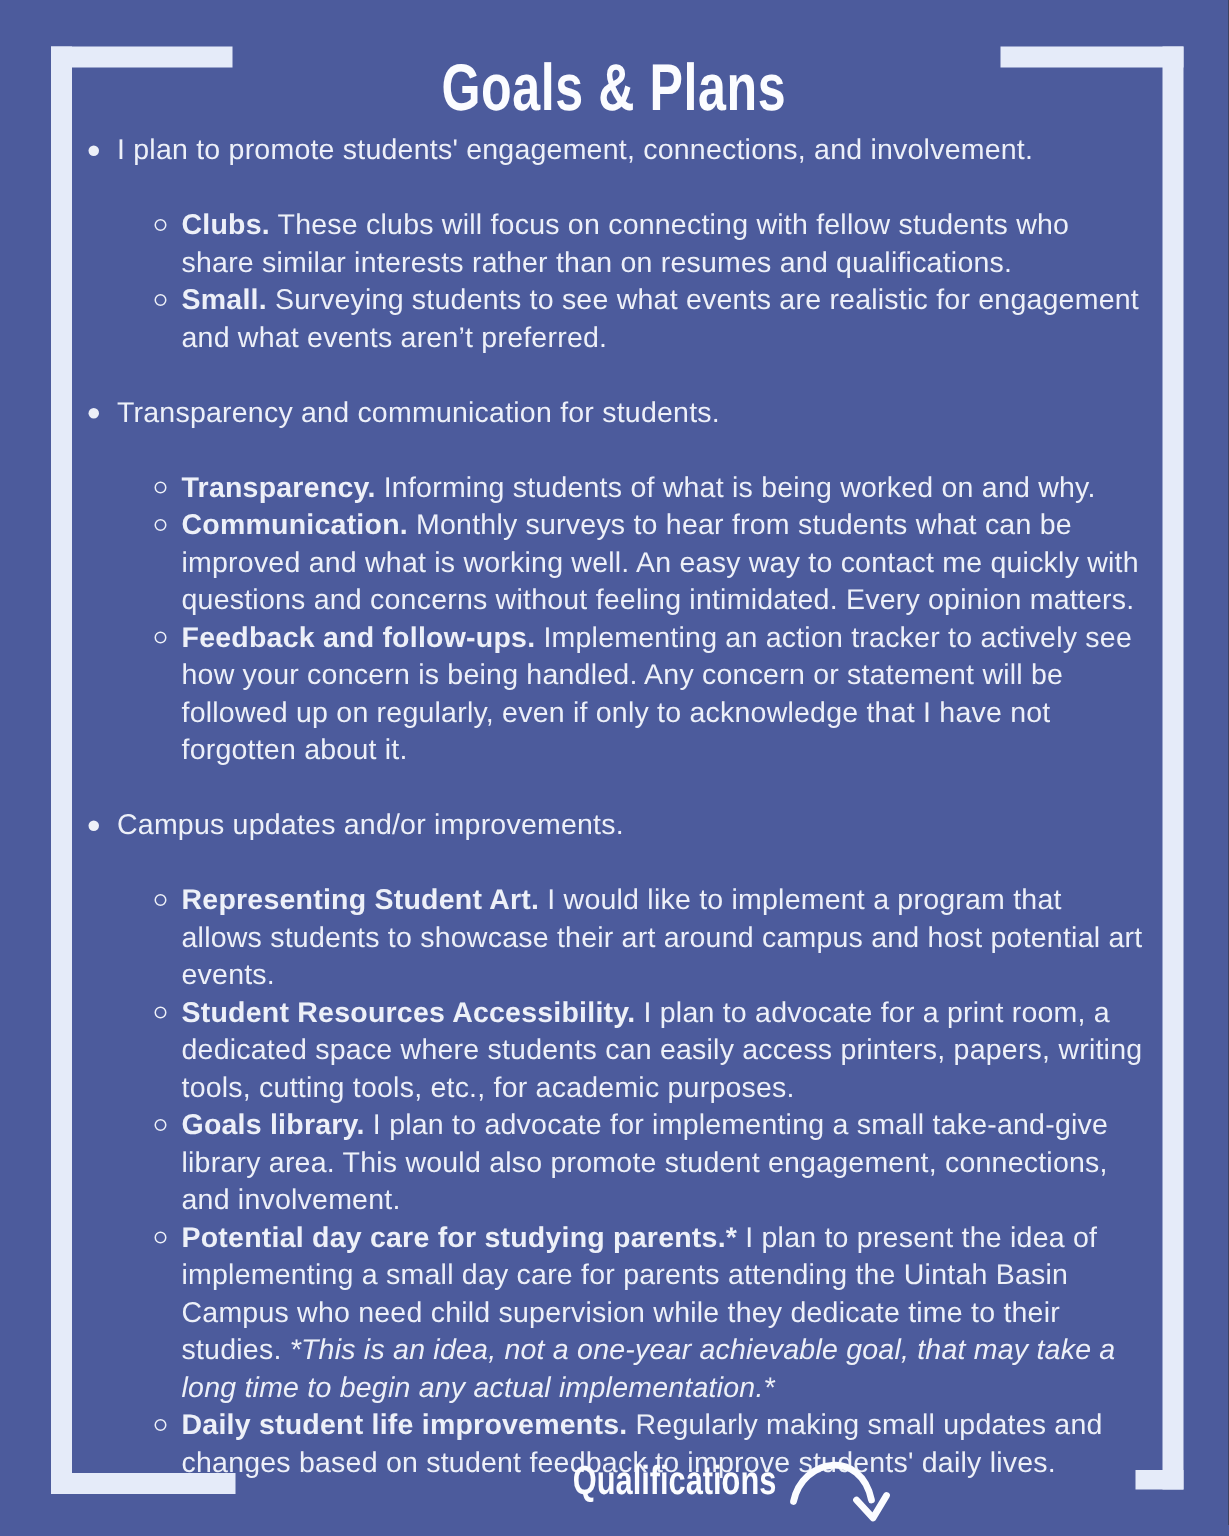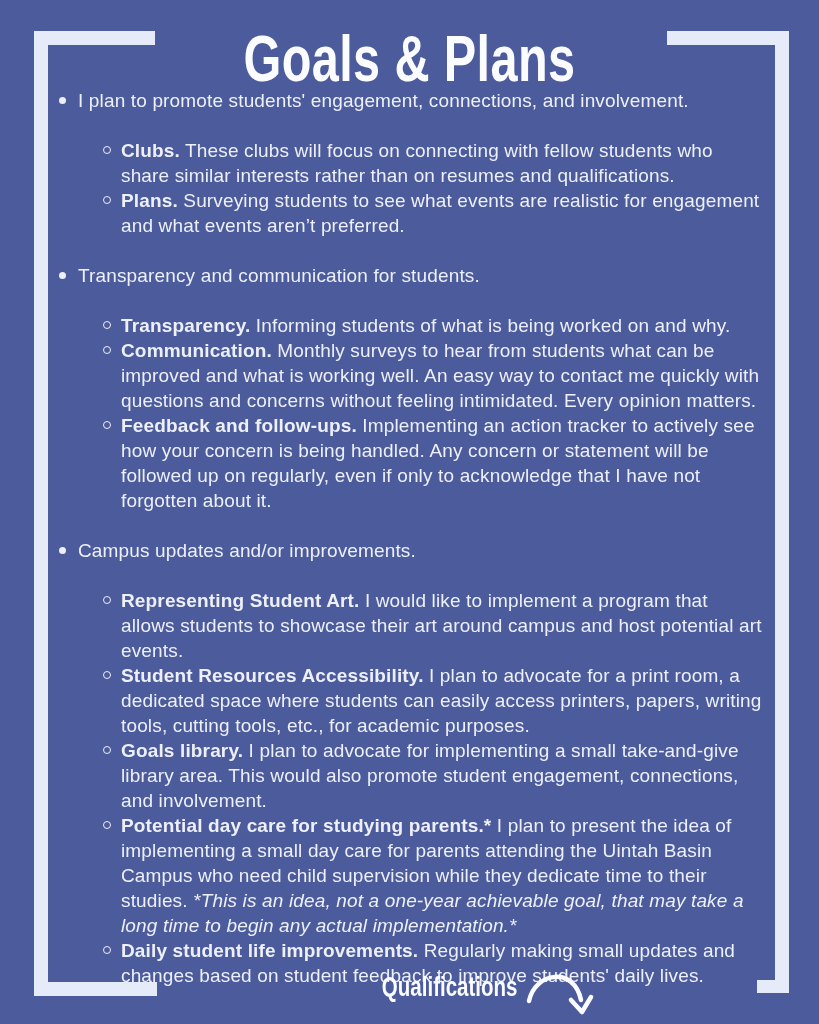--- a/index.html
+++ b/index.html
@@ -18,21 +18,21 @@
   .bar-top-left  { left: 34px;  top: 31px;  width: 121px; height: 14px; }
   .bar-top-right { left: 667px; top: 31px;  width: 122px; height: 14px; }
   .bar-bot-left  { left: 34px;  top: 982px; width: 123px; height: 14px; }
   .bar-bot-right { left: 757px; top: 980px; width: 32px;  height: 13px; }
 
   .title {
     position: absolute;
     top: 6px; left: 0; right: 0;
     text-align: center;
     color: var(--title, #FBFCFF);
-    font-size: 64px;
+    font-size: 44px;
     line-height: 66px;
     font-weight: 700;
     margin-top: 20px;
   }
   .title-inner { display: inline-block; transform: scaleX(0.76); letter-spacing: 0.5px; }
 
   .content {
     position: absolute;
     left: 57px; top: 88px;
     width: 706px;
@@ -107,21 +107,21 @@
       <span class="bullet-text">I plan to promote students' engagement, connections, and involvement.</span>
     </div>
     <div class="subs">
   <div class="sub-row">
     <span class="marker-circle"></span>
     <span class="sub-text"><span class="lead">Clubs.</span><span class="body"> These clubs will focus on connecting with fellow students who share similar interests rather than on resumes and qualifications.</span></span>
   </div>
 
   <div class="sub-row">
     <span class="marker-circle"></span>
-    <span class="sub-text"><span class="lead">Plans.</span><span class="body"> Surveying students to see what events are realistic for engagement and what events aren’t preferred.</span></span>
+    <span class="sub-text"><span class="lead">Small.</span><span class="body"> Surveying students to see what events are realistic for engagement and what events aren’t preferred.</span></span>
   </div>
 </div>
   </div>
 
   <div class="section">
     <div class="bullet-row">
       <span class="marker-dot"></span>
       <span class="bullet-text">Transparency and communication for students.</span>
     </div>
     <div class="subs">

